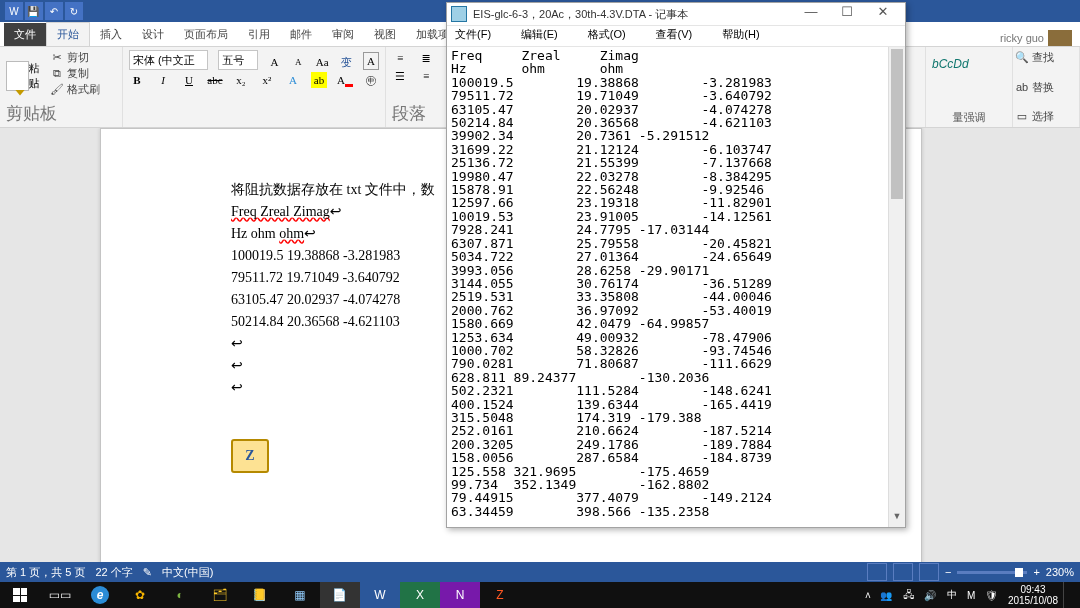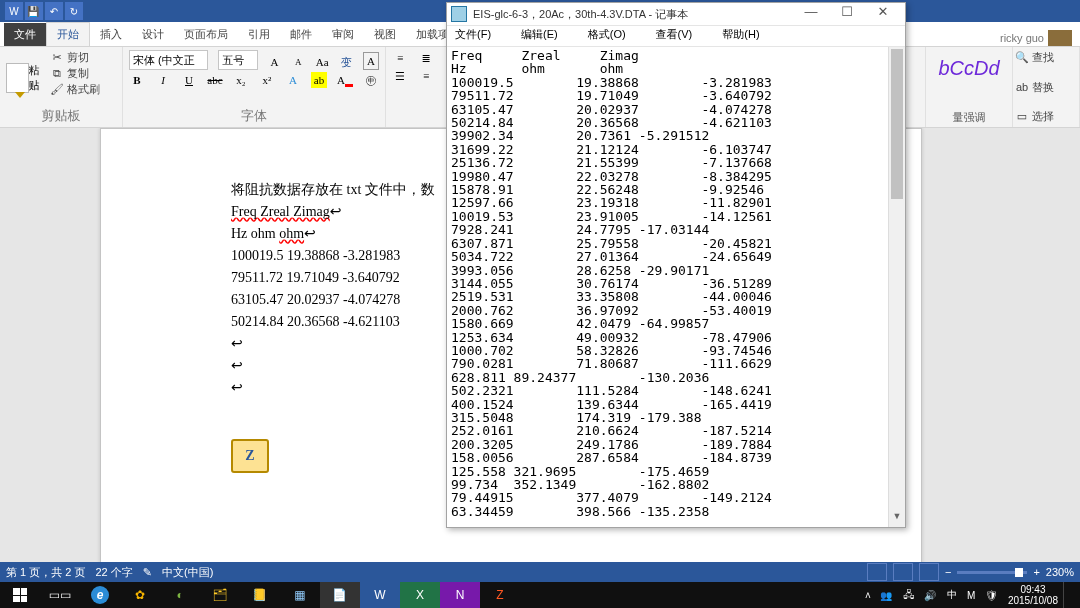--- a/index.html
+++ b/index.html
@@ -6,21 +6,21 @@
 .qat{height:22px;background:linear-gradient(#2b579a,#2b579a);display:flex;align-items:center;padding:0 4px;color:#fff}
 .qat .qbtn{width:18px;height:18px;margin:0 1px;display:flex;align-items:center;justify-content:center;background:#4472c4;font-size:10px}
 .ribbon-tabs{height:24px;display:flex;align-items:end;background:#fff;border-bottom:1px solid #d4d4d4;padding-left:4px}
 .tab{padding:4px 10px;cursor:pointer;color:#444}
 .tab.filetab{background:#404040;color:#fff}
 .tab.active{background:#f3f3f3;border:1px solid #d4d4d4;border-bottom:none;color:#2b579a}
 .user-area{margin-left:auto;padding-right:8px;color:#777;display:flex;align-items:center;gap:4px}
 .user-area .avatar{width:24px;height:16px;background:#8a6d3b}
 .ribbon-body{height:80px;background:#f3f3f3;border-bottom:1px solid #d4d4d4;display:flex}
 .group{border-right:1px solid #e0e0e0;padding:2px 6px;display:flex;flex-direction:column;justify-content:space-between}
-.group-label{text-align:center;color:#777;font-size:13px}
+.group-label{text-align:left;color:#777;font-size:17px}
 .clip-big{display:flex;flex-direction:row;align-items:center;justify-content:center;width:40px}
 .clip-big .ic{width:26px;height:28px;background:#fff;border:1px solid #bbb;position:relative}
 .clip-big .ic:after{content:"";position:absolute;bottom:-6px;left:8px;width:10px;height:6px;background:#c49a00;clip-path:polygon(0 0,100% 0,50% 100%)}
 .smallbtn{display:flex;align-items:center;font-size:11px;color:#444;margin:1px 0}
 .smallbtn .sic{width:14px;height:14px;margin-right:3px;display:inline-flex;align-items:center;justify-content:center}
 .font-controls{display:flex;flex-direction:column}
 .row{display:flex;align-items:flex-end;gap:10px;margin:1px 0}
 .fontbox{border:1px solid #c5c5c5;background:#fff;padding:1px 3px;font-size:11px;height:16px;display:flex;align-items:center}
 .bi{width:16px;height:16px;display:flex;align-items:center;justify-content:center;font-size:11px;font-family:"Times New Roman",serif}
 .bi.b{font-weight:bold}.bi.i{font-style:italic}.bi.u{text-decoration:underline}
@@ -128,21 +128,20 @@
         <span class="bi u">U</span>
         <span class="bi" style="text-decoration:line-through">abc</span>
         <span class="bi">x₂</span>
         <span class="bi">x²</span>
         <span class="bi" style="color:#2b8cd6">A</span>
         <span class="bi" style="background:#ff0">ab</span>
         <span class="bi">A<span class="colorbox"></span></span>
         <span class="bi">㊥</span>
       </div>
     </div>
-    <div class="group-label">字体</div>
   </div>
 
   <div class="group" style="width:180px">
     <div class="font-controls">
       <div class="row">
         <span class="bi">≡</span>
         <span class="bi">≣</span>
         <span class="bi">▤</span>
         <span class="bi">≤</span>
         <span class="bi">≥</span>
@@ -158,21 +157,21 @@
         <span class="bi" style="background:#ddd">▢</span>
         <span class="bi">⊞</span>
       </div>
     </div>
     <div class="group-label">段落</div>
   </div>
 
   <div style="flex:1"></div>
 
   <div class="group" style="width:74px;border-left:1px solid #e0e0e0">
-    <div style="font-style:italic;color:#6d28d9;font-size:20px;text-align:center;margin-top:8px">bCcDd</div>
+    <div style="font-style:italic;color:#0f766e;font-size:12px;text-align:left;margin-top:8px">bCcDd</div>
     <div style="text-align:center;color:#555">量强调</div>
   </div>
 
   <div class="group edit-col" style="width:62px">
     <div class="smallbtn">
         <span class="sic">🔍</span>
         <span>查找</span>
       </div>
     <div class="smallbtn">
         <span class="sic">ab</span>
@@ -256,21 +255,21 @@
 63.34459        398.566 -135.2358</div>
     <div class="np-scroll">
       <div class="arr" style="top:0">▲</div>
       <div class="thumb"></div>
       <div class="arr" style="bottom:0">▼</div>
     </div>
   </div>
 </div>
 
 <div class="statusbar">
-  <span class="sp">第 1 页，共 2 页</span>
+  <span class="sp">第 1 页，共 5 页</span>
   <span class="sp">22 个字</span>
   <span class="sp">✎</span>
   <span class="sp">中文(中国)</span>
   <div class="right">
     <div class="viewbtn"></div>
     <div class="viewbtn"></div>
     <div class="viewbtn"></div>
     <span>−</span>
     <div class="zoom-track">
         <div class="zoom-thumb"></div>

